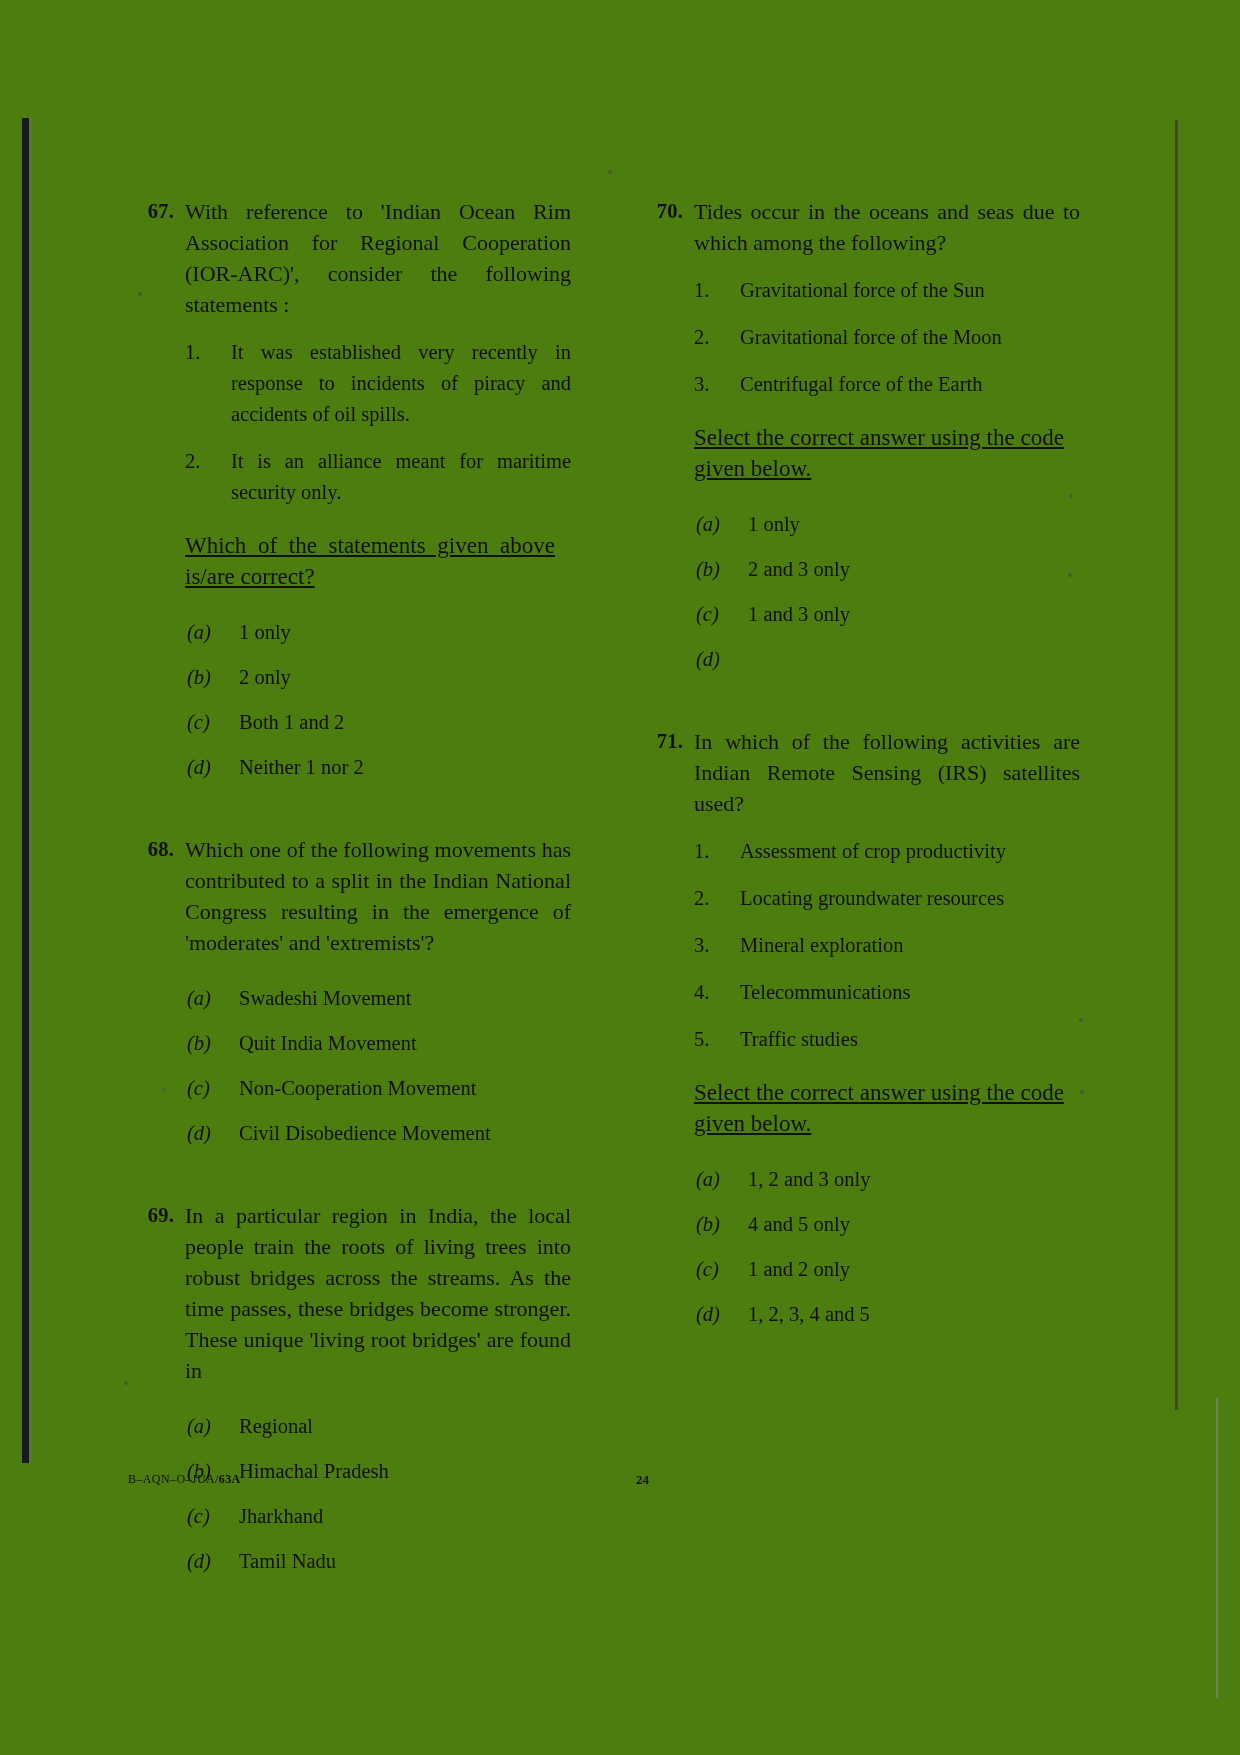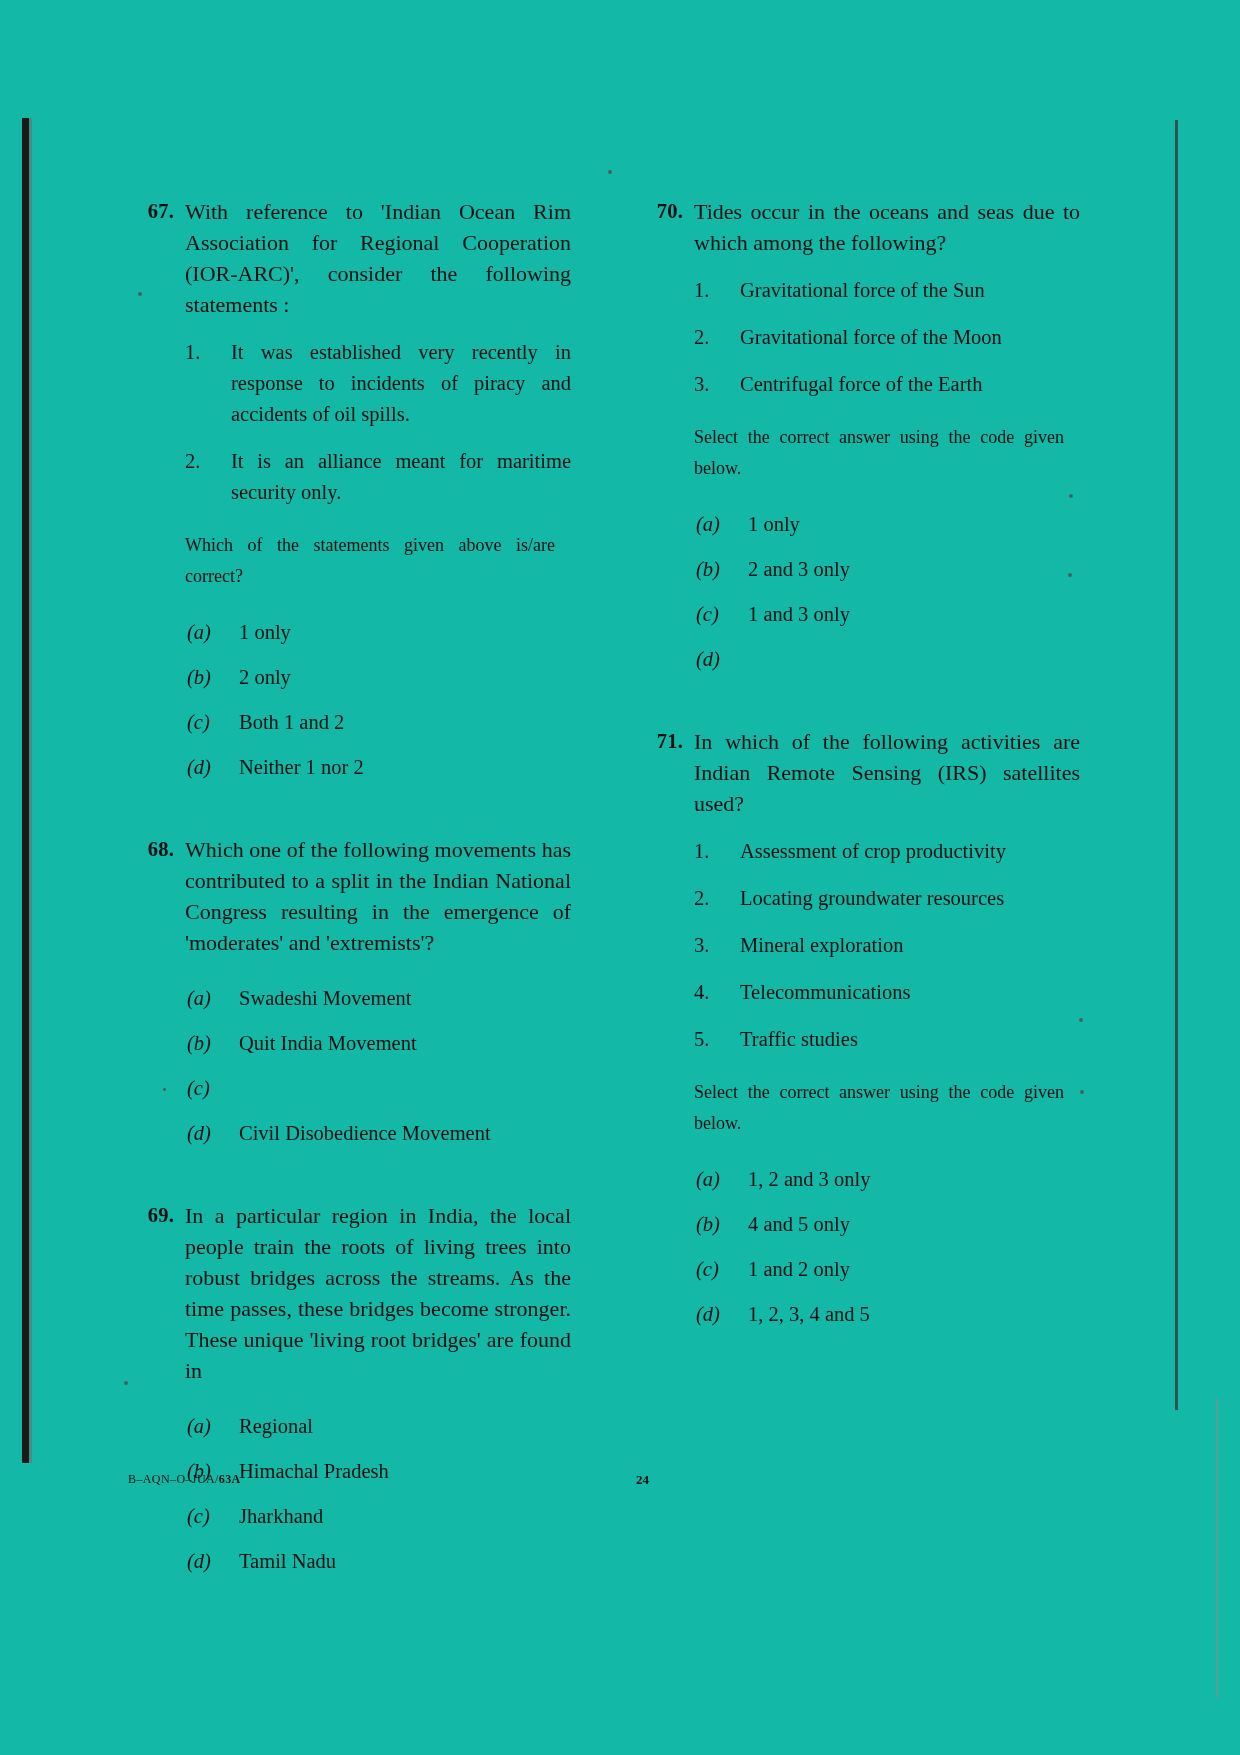--- a/index.html
+++ b/index.html
@@ -4,21 +4,21 @@
 <style>
   html, body {
     margin: 0;
     padding: 0;
     background: #ffffff;
   }
   .page {
     position: relative;
     width: 1240px;
     height: 1755px;
-    background: #14b8a6;
+    background: #4d7c0f;
     font-family: "Liberation Serif", "DejaVu Serif", serif;
     color: #111111;
     overflow: hidden;
   }
 
   
   .scan-edge-left {
     position: absolute;
     left: 22px;
     top: 118px;
@@ -119,24 +119,25 @@
   .stmt-num {
     flex: 0 0 46px;
   }
   .stmt-text {
     flex: 1 1 auto;
     text-align: justify;
   }
   .stmt-text.nojust { text-align: left; }
 
   .tail {
-    font-size: 18px;
+    font-size: 23px;
     line-height: 31px;
     margin: 22px 16px 0 0;
     text-align: justify;
+    text-decoration: underline;
   }
 
   
   .opts {
     margin: 26px 0 0 0;
     padding: 0;
     list-style: none;
   }
   .opt {
     display: flex;
@@ -258,20 +259,21 @@
               <li class="opt">
                 <span class="opt-letter">(a)</span>
                 <span class="opt-text">Swadeshi Movement</span>
               </li>
               <li class="opt">
                 <span class="opt-letter">(b)</span>
                 <span class="opt-text">Quit India Movement</span>
               </li>
               <li class="opt indent-mark">
                 <span class="opt-letter">(c)</span>
+                <span class="opt-text">Non-Cooperation Movement</span>
               </li>
               <li class="opt">
                 <span class="opt-letter">(d)</span>
                 <span class="opt-text">Civil Disobedience Movement</span>
               </li>
             </ul>
           </div>
         </div>
 
         <div class="gap-sm"></div>

